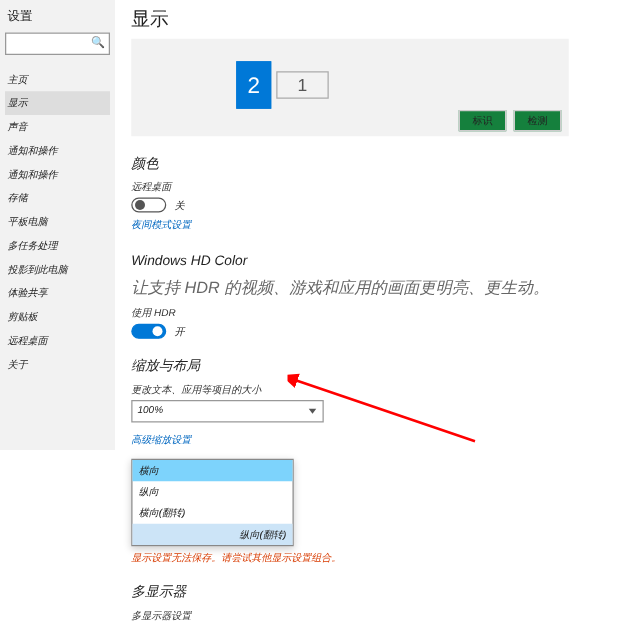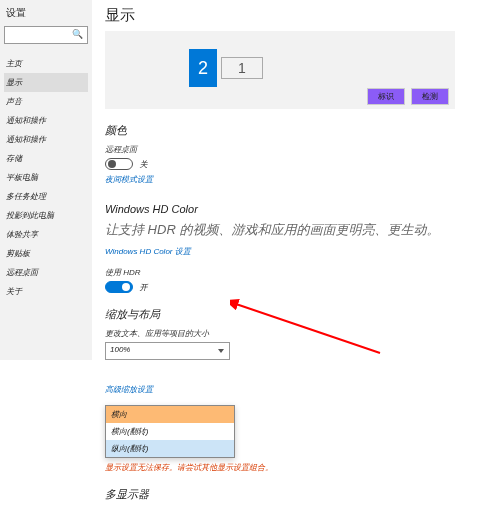--- a/index.html
+++ b/index.html
@@ -13,42 +13,42 @@
   .nav-item { font-size: 8px; color: #222; padding: 4px 2px; cursor: pointer; font-style: italic; }
   .nav-item.sel { background: #ddd; }
 
   .main { position: absolute; left: 105px; top: 6px; right: 6px; }
   h1 { font-size: 15px; font-weight: 400; margin-bottom: 6px; }
 
   .display-box { width: 350px; height: 78px; background: #f2f2f2; position: relative; margin-bottom: 6px; }
   .mon { position: absolute; top: 18px; height: 38px; border: 1px solid #aaa; display: flex; align-items: center; justify-content: center; font-size: 14px; color: #555; }
   .mon.sel { background: #0078d7; color: #fff; border-color: #0078d7; font-size: 18px; }
   .btn-row { position: absolute; bottom: 4px; right: 6px; display: flex; gap: 6px; }
-  .btn { background: #8b5cf6; border: 1px solid #ccc; padding: 2px 10px; font-size: 8px; cursor: pointer; }
+  .btn { background: #15803d; border: 1px solid #ccc; padding: 2px 10px; font-size: 8px; cursor: pointer; }
 
   .sec { margin-top: 14px; font-style: italic; }
   .sec-title { font-size: 11px; font-weight: 400; margin-bottom: 6px; }
   .lbl { font-size: 8px; color: #333; margin-bottom: 3px; }
   .desc { font-size: 13px; color: #666; margin-bottom: 3px; }
   .link { font-size: 8px; color: #0067c0; cursor: pointer; margin: 4px 0; display: inline-block; }
 
   .toggle { width: 28px; height: 12px; border-radius: 6px; position: relative; display: inline-block; vertical-align: middle; cursor: pointer; }
   .toggle.off { border: 1px solid #555; background: #fff; }
   .toggle.off::after { content: ""; position: absolute; left: 2px; top: 1px; width: 8px; height: 8px; background: #555; border-radius: 50%; }
   .toggle.on { background: #0078d7; border: 1px solid #0078d7; }
   .toggle.on::after { content: ""; position: absolute; right: 2px; top: 1px; width: 8px; height: 8px; background: #fff; border-radius: 50%; }
   .tog-lbl { font-size: 8px; display: inline-block; vertical-align: middle; margin-left: 4px; }
 
-  .combo { width: 125px; height: 18px; border: 1px solid #999; background: #fff; font-size: 8px; padding: 2px 4px; position: relative; cursor: pointer; margin-bottom: 20px; }
+  .combo { width: 154px; height: 18px; border: 1px solid #999; background: #fff; font-size: 8px; padding: 2px 4px; position: relative; cursor: pointer; margin-bottom: 4px; }
   .combo::after { content: ""; position: absolute; right: 5px; top: 6px; border-left: 3px solid transparent; border-right: 3px solid transparent; border-top: 4px solid #555; }
 
   .dropdown-open { width: 130px; border: 1px solid #888; background: #fff; box-shadow: 0 2px 6px rgba(0,0,0,0.2); margin-bottom: 4px; }
   .dd-opt { font-size: 8px; padding: 3px 5px; cursor: pointer; }
-  .dd-opt.hover { background: #fdba74; }
-  .dd-opt.sel { background: #cce4f7; }
+  .dd-opt.hover { background: #7dd3fc; }
+  .dd-opt.sel { background: #cce4f7; text-align: right; }
 
   .err { font-size: 8px; color: #d83b01; margin: 4px 0 2px 0; }
 
   .arrow-svg { position: absolute; pointer-events: none; }
 </style>
 </head>
 <body>
 
 <div class="left-pane">
   <div class="lp-title">设置</div>
@@ -89,34 +89,34 @@
     <div class="sec-title">颜色</div>
     <div class="lbl">远程桌面</div>
     <span class="toggle off"></span>
     <span class="tog-lbl">关</span>
     <div><span class="link">夜间模式设置</span></div>
   </div>
 
   <div class="sec">
     <div class="sec-title">Windows HD Color</div>
     <div class="desc">让支持 HDR 的视频、游戏和应用的画面更明亮、更生动。</div>
-    <div><span class="link">Windows HD Color 设置</span></div>
     <div class="lbl" style="margin-top:6px">使用 HDR</div>
     <span class="toggle on"></span>
     <span class="tog-lbl">开</span>
   </div>
 
   <div class="sec">
     <div class="sec-title">缩放与布局</div>
     <div class="lbl">更改文本、应用等项目的大小</div>
     <div class="combo">100%</div>
     <div><span class="link">高级缩放设置</span></div>
 
     <div class="dropdown-open" style="margin-top:6px">
       <div class="dd-opt hover">横向</div>
+      <div class="dd-opt">纵向</div>
       <div class="dd-opt">横向(翻转)</div>
       <div class="dd-opt sel">纵向(翻转)</div>
     </div>
 
     <div class="err">显示设置无法保存。请尝试其他显示设置组合。</div>
   </div>
 
   <div class="sec">
     <div class="sec-title">多显示器</div>
     <div class="lbl">多显示器设置</div>

